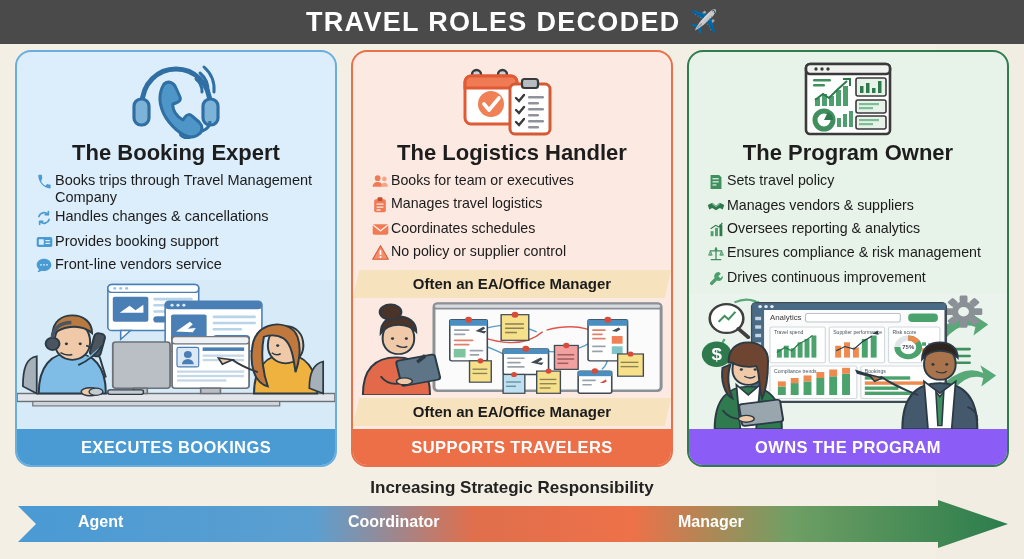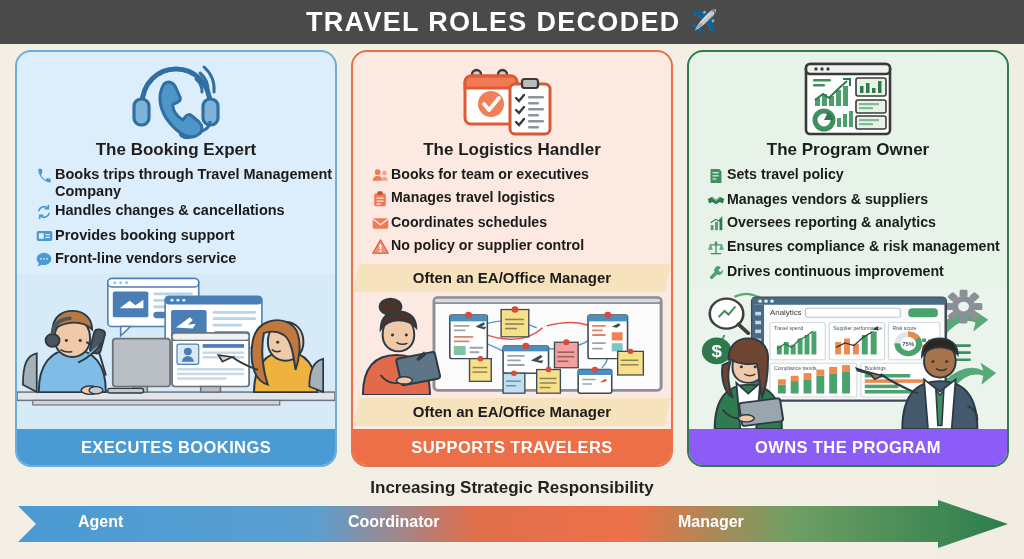--- a/index.html
+++ b/index.html
@@ -28,24 +28,24 @@
     position: absolute; top: 0; width: 322px; height: 417px;
     border-radius: 16px; border: 2px solid; overflow: hidden;
     display: flex; flex-direction: column;
   }
   .card1 { left: 15px;  background: #dceefb; border-color: #6aaede; }
   .card2 { left: 351px; background: #fce9e2; border-color: #e8714a; }
   .card3 { left: 687px; background: #e7f2e8; border-color: #2f7d4f; }
 
   .card-icon-wrap { height: 86px; display:flex; align-items:center; justify-content:center; padding-top:8px; }
   .card-title {
-    text-align: center; font-size: 17px; font-weight: bold; color: #1d1d1d;
+    text-align: center; font-size: 22px; font-weight: bold; color: #1d1d1d;
     margin-top: 2px; margin-bottom: 6px;
   }
-  .bullets { padding: 0 0 0 16px; font-weight: bold; }
+  .bullets { padding: 0 0 0 16px; }
   .bullet { display: flex; align-items: flex-start; margin-bottom: 3px; }
   .bullet-icon { width: 22px; flex: 0 0 22px; text-align:center; padding-top:2px; }
   .bullet-text { font-size: 14.5px; color: #1b1b1b; line-height: 1.14; }
   .c1 .bullet-text { font-size: 14.5px; }
   .c2 .bullet-text { font-size: 14.2px; }
   .c3 .bullet-text { font-size: 14.2px; }
 
   
   .tan-banner {
     background: #f6e2bd; text-align: center; font-size: 15px; font-weight: bold;

